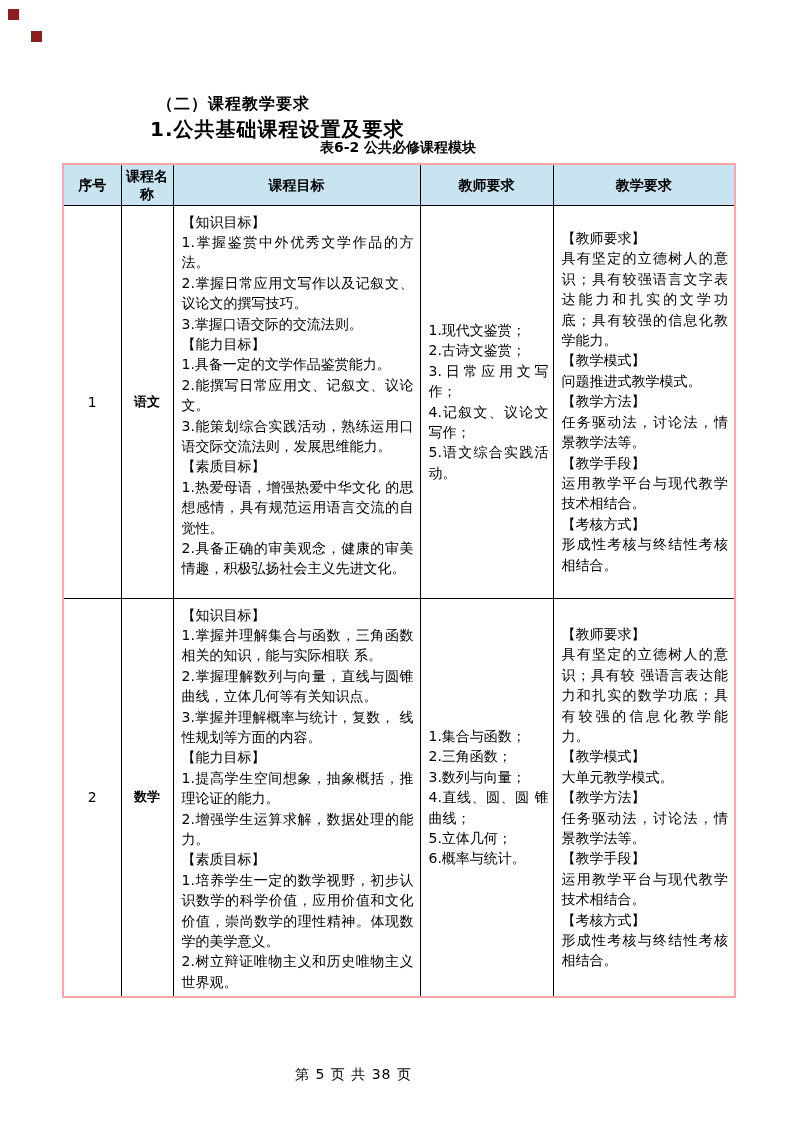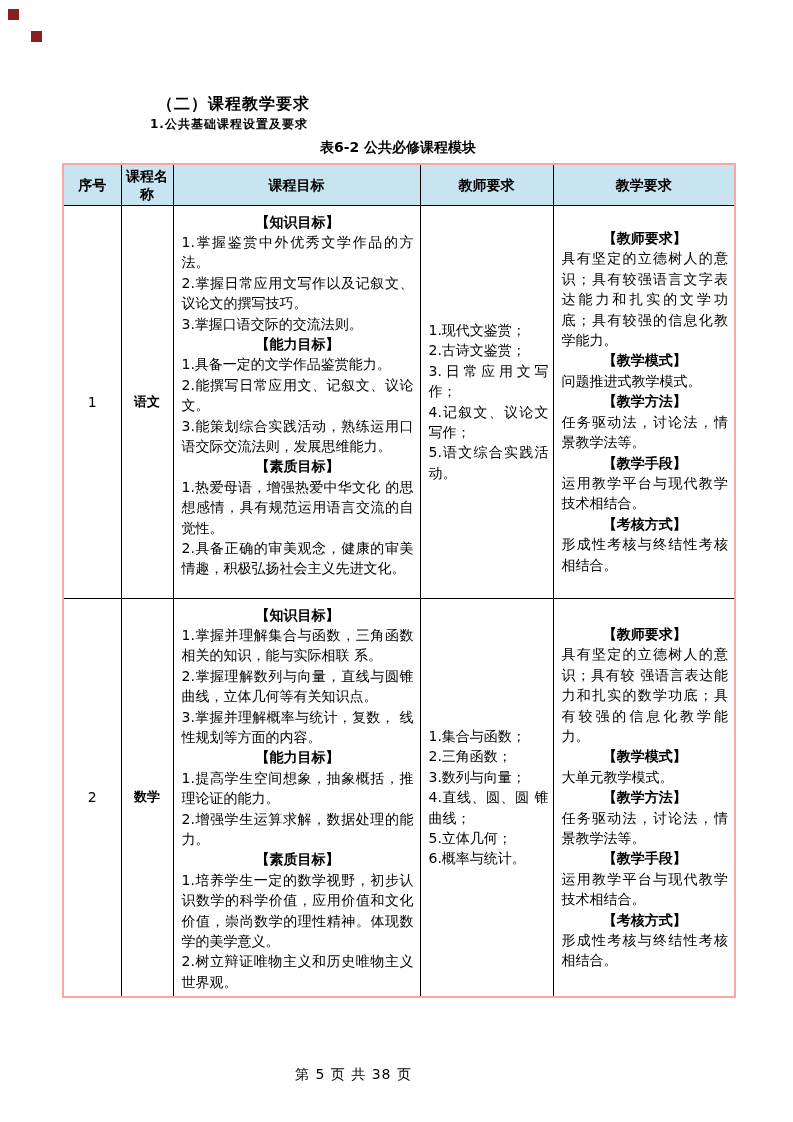--- a/index.html
+++ b/index.html
@@ -15,21 +15,21 @@
   .mark-1 { left: 8px; top: 9px; width: 11px; height: 11px; }
   .mark-2 { left: 31px; top: 31px; width: 11px; height: 11px; }
 
   .heading-1 {
     position: absolute; left: 157px; top: 94px;
     font-size: 16px; font-weight: bold; letter-spacing: 1px;
     white-space: nowrap;
   }
   .heading-2 {
     position: absolute; left: 150px; top: 116px;
-    font-size: 12px; font-weight: bold; letter-spacing: 1px;
+    font-size: 20px; font-weight: bold; letter-spacing: 1px;
     white-space: nowrap;
   }
   .table-caption {
     position: absolute; left: 62px; top: 139px; width: 672px;
     text-align: center; font-size: 14px; font-weight: bold;
     white-space: nowrap;
   }
 
   table.course-table {
     position: absolute; left: 62px; top: 163px;
@@ -78,21 +78,21 @@
     text-align: justify;
     margin-top: 38px;
   }
   td.cell-req {
     vertical-align: middle;
     padding: 0 6px 0 8px;
     line-height: 20.4px;
     text-align: justify;
     margin-left: 48px;
   }
-  .blk-h { font-weight: bold; text-align: center; }
+  .blk-h { font-weight: normal; text-align: left; }
   .blk-t { }
 
   .page-footer {
     position: absolute; left: 0; top: 1066px; width: 667px;
     text-align: center; font-size: 14px;
     letter-spacing: 1px;
     padding-left: 40px;
   }
 </style>
 </head>

